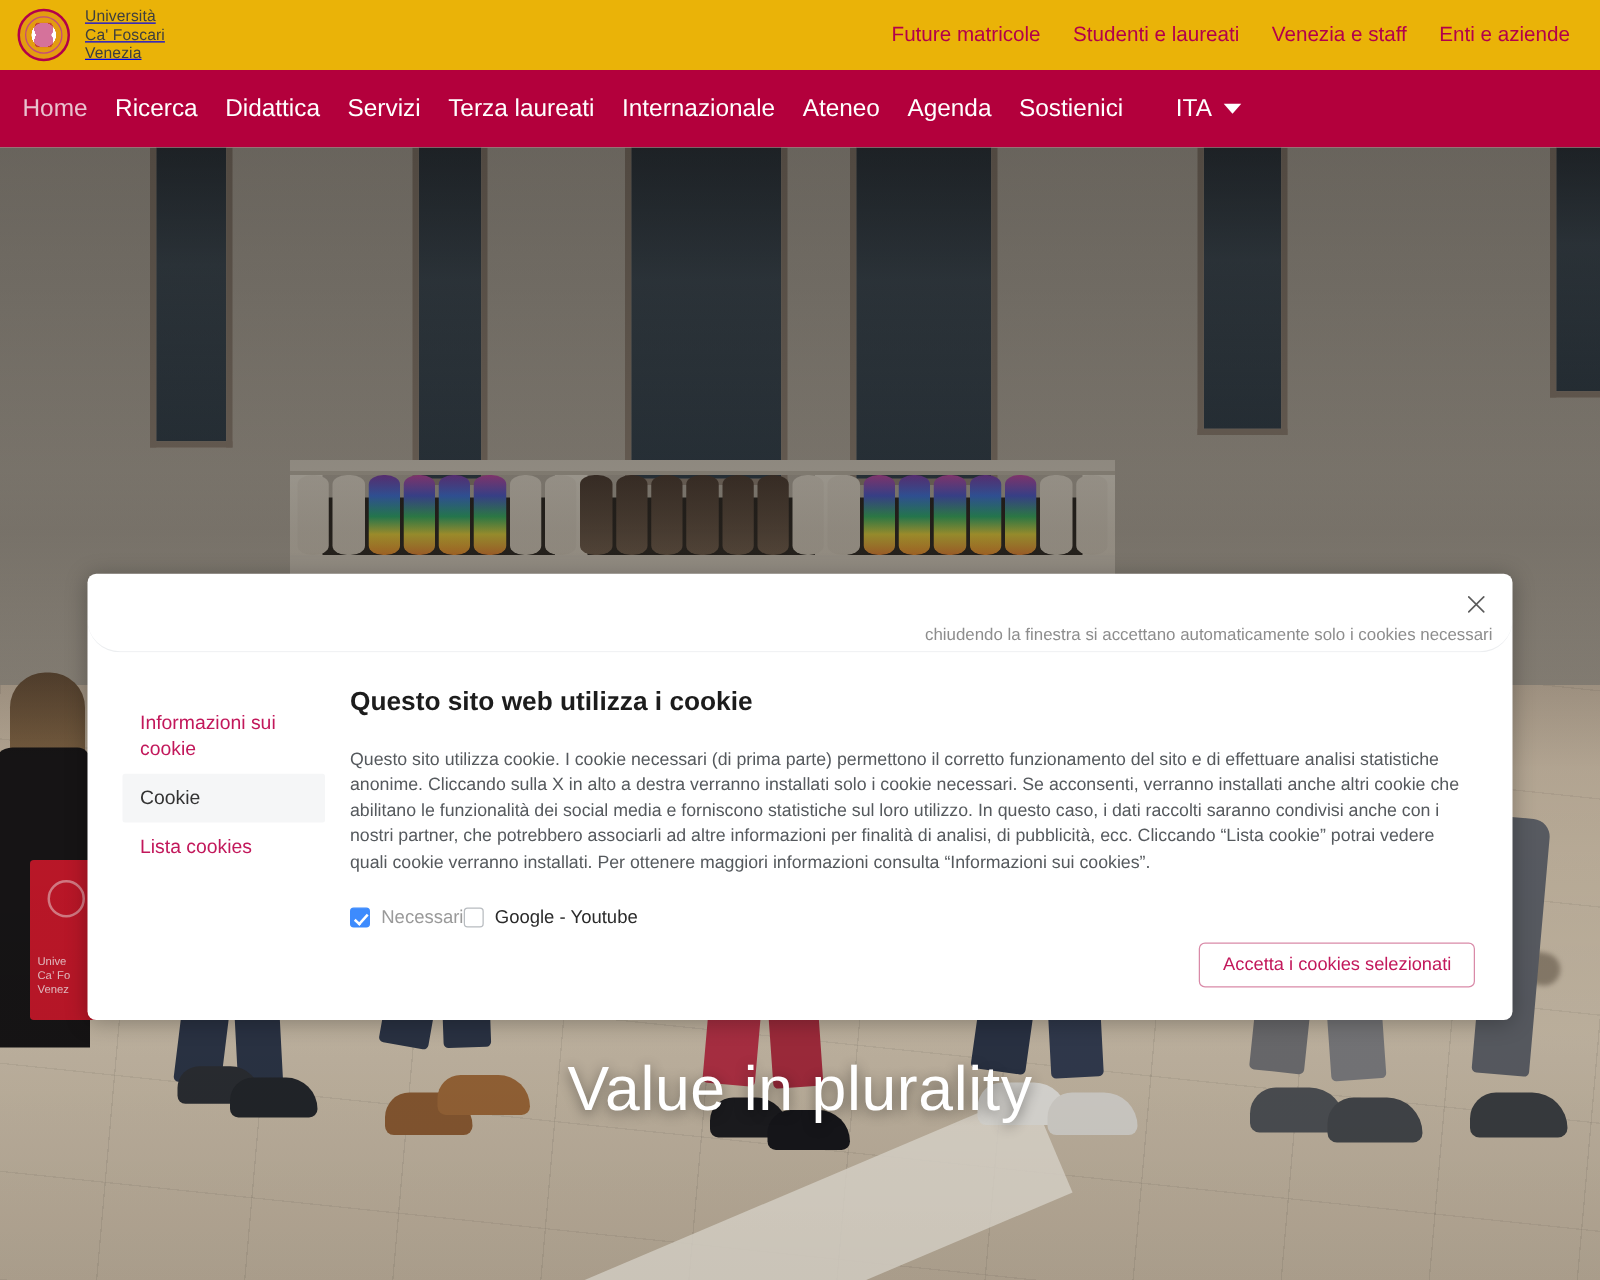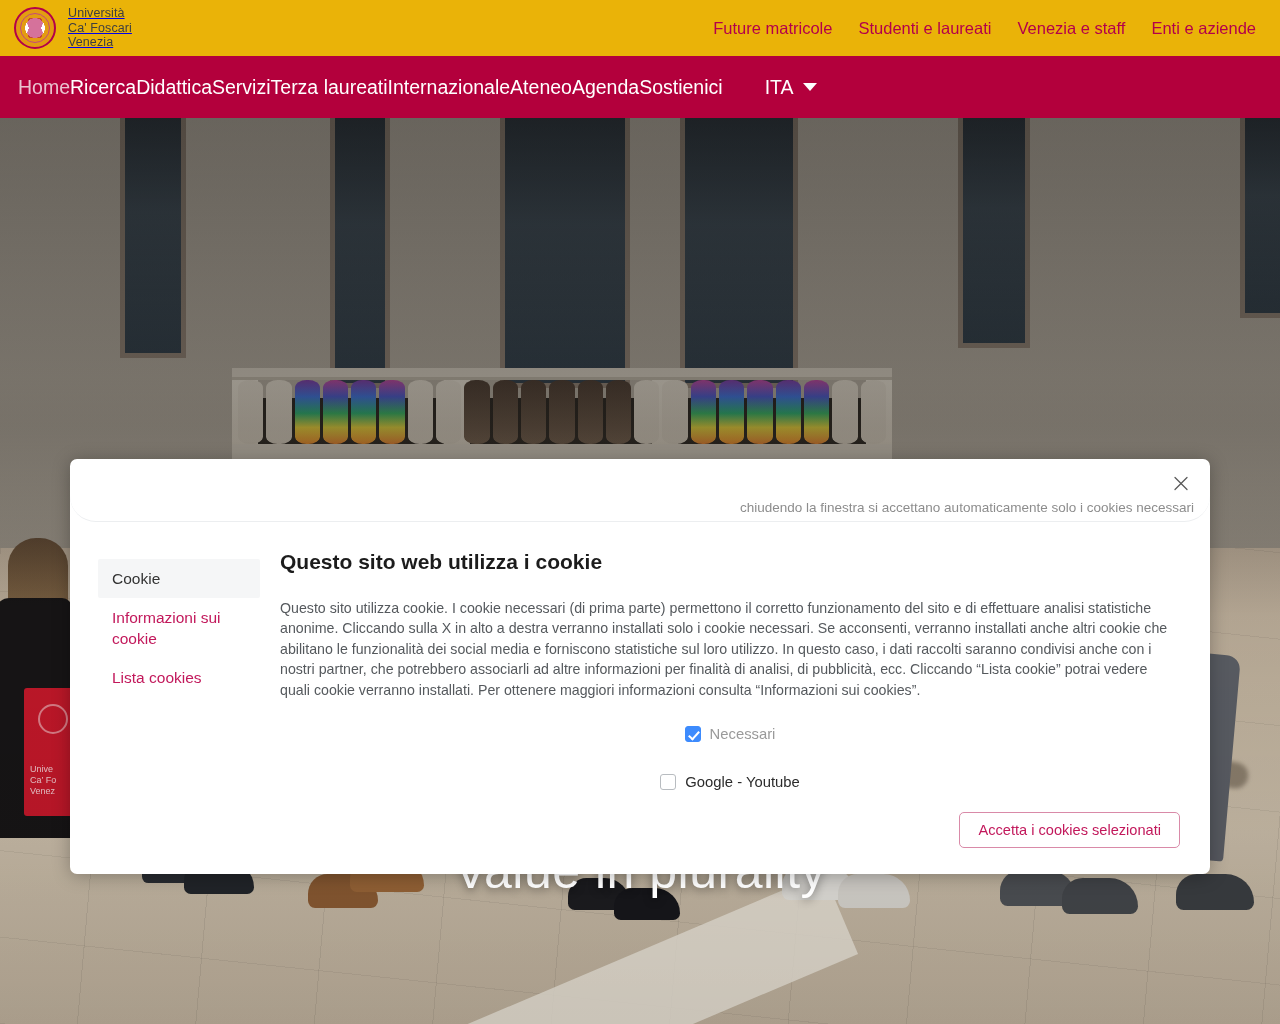--- a/index.html
+++ b/index.html
@@ -82,20 +82,21 @@
     height: 62px;
     background: #b3003c;
     display: flex;
     align-items: center;
     padding-left: 18px;
     position: relative;
   }
   .nav-items {
     display: flex;
     align-items: center;
+    gap: 22px;
     justify-content: flex-end;
   }
   .nav-item {
     color: #ffffff;
     font-size: 19.5px;
     text-decoration: none;
     white-space: nowrap;
     cursor: pointer;
   }
   .nav-item.is-active { color: #e9c2cf; }
@@ -378,23 +379,21 @@
   .modal-text {
     font-size: 14.2px;
     line-height: 20.4px;
     color: #55595d;
     margin: 0 0 26px 0;
     max-width: 898px;
   }
   .choices {
     display: flex;
     align-items: center;
-    gap: 32px;
-    margin-bottom: 22px;
-    flex-direction: column;
+    margin-bottom: 12px;
   }
   .choice { display: flex; align-items: center; gap: 9px; cursor: pointer; }
   .cb {
     width: 16px; height: 16px;
     border-radius: 3px;
     border: 1.5px solid #b8bcc0;
     background: #fff;
     flex: none;
     position: relative;
   }
@@ -576,22 +575,22 @@
         <svg width="19" height="19" viewBox="0 0 24 24" stroke="#5b5b5b" stroke-width="1.7" stroke-linecap="round">
           <line x1="4" y1="4" x2="20" y2="20"></line>
           <line x1="20" y1="4" x2="4" y2="20"></line>
         </svg>
       </button>
       <span class="modal-note">chiudendo la finestra si accettano automaticamente solo i cookies necessari</span>
     </div>
 
     <div class="modal-body">
       <aside class="modal-side">
+        <a class="side-item" href="#">Informazioni sui cookie</a>
         <a class="side-item is-active" href="#">Cookie</a>
-        <a class="side-item" href="#">Informazioni sui cookie</a>
         <a class="side-item" href="#">Lista cookies</a>
       </aside>
 
       <div class="modal-main">
         <h2 class="modal-title">Questo sito web utilizza i cookie</h2>
         <p class="modal-text">Questo sito utilizza cookie. I cookie necessari (di prima parte) permettono il corretto funzionamento del sito e di effettuare analisi statistiche anonime. Cliccando sulla X in alto a destra verranno installati solo i cookie necessari. Se acconsenti, verranno installati anche altri cookie che abilitano le funzionalità dei social media e forniscono statistiche sul loro utilizzo. In questo caso, i dati raccolti saranno condivisi anche con i nostri partner, che potrebbero associarli ad altre informazioni per finalità di analisi, di pubblicità, ecc. Cliccando “Lista cookie” potrai vedere quali cookie verranno installati. Per ottenere maggiori informazioni consulta “Informazioni sui cookies”.</p>
 
         <div class="choices">
           <label class="choice">
             <span class="cb checked"></span>

